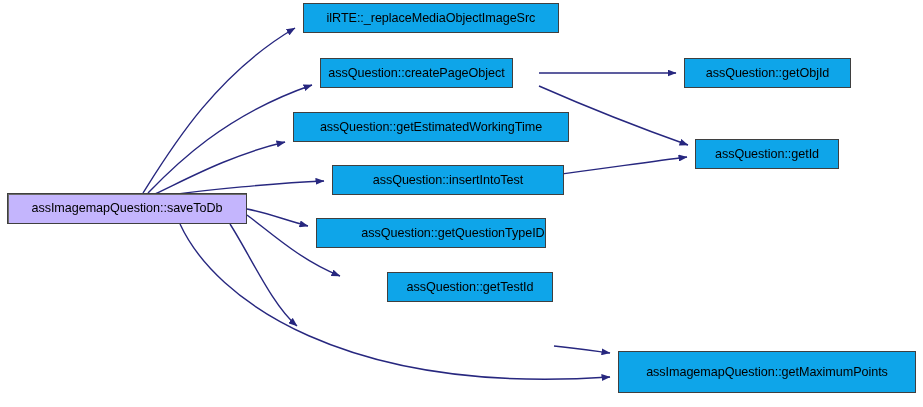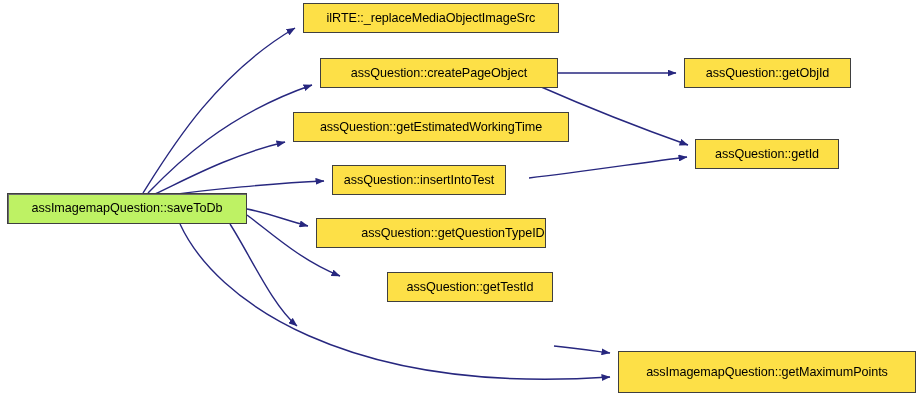--- a/index.html
+++ b/index.html
@@ -22,33 +22,33 @@
     position: absolute;
     left: 0;
     top: 0;
     width: 923px;
     height: 407px;
   }
   .node {
     position: absolute;
     box-sizing: border-box;
     border: 1px solid #3f3f3f;
-    background: #fde047;
+    background: #0ea5e9;
     color: #000000;
     font-size: 12.6px;
     line-height: 1;
     display: flex;
     align-items: center;
     justify-content: center;
     white-space: nowrap;
     letter-spacing: -0.05px;
     z-index: 2;
   }
   .node.root {
-    background: #bef264;
+    background: #c4b5fd;
     border: 1px solid #3f3f3f;
     box-shadow: 1px 1px 0 0 #6b6b6b inset;
   }
   .node .node-label {
     display: block;
     padding: 0 6px;
   }
 </style>
 </head>
 <body>
@@ -78,29 +78,29 @@
   </svg>
 
   <div class="node root" style="left:7px; top:193px; width:240px; height:31px;">
     <span class="node-label">assImagemapQuestion::saveToDb</span>
   </div>
 
   <div class="node" style="left:303px; top:3px; width:256px; height:30px;">
     <span class="node-label">ilRTE::_replaceMediaObjectImageSrc</span>
   </div>
 
-  <div class="node" style="left:320px; top:58px; width:238px; height:30px;">
+  <div class="node" style="left:320px; top:58px; width:193px; height:30px;">
     <span class="node-label">assQuestion::createPageObject</span>
   </div>
 
   <div class="node" style="left:293px; top:112px; width:276px; height:30px;">
     <span class="node-label">assQuestion::getEstimatedWorkingTime</span>
   </div>
 
-  <div class="node" style="left:332px; top:165px; width:174px; height:30px;">
+  <div class="node" style="left:332px; top:165px; width:232px; height:30px;">
     <span class="node-label">assQuestion::insertIntoTest</span>
   </div>
 
   <div class="node" style="left:316px; top:218px; width:230px; height:30px;padding-left:44px;">
     <span class="node-label">assQuestion::getQuestionTypeID</span>
   </div>
 
   <div class="node" style="left:347px; top:272px; width:166px; height:30px;margin-left:40px;">
     <span class="node-label">assQuestion::getTestId</span>
   </div>

